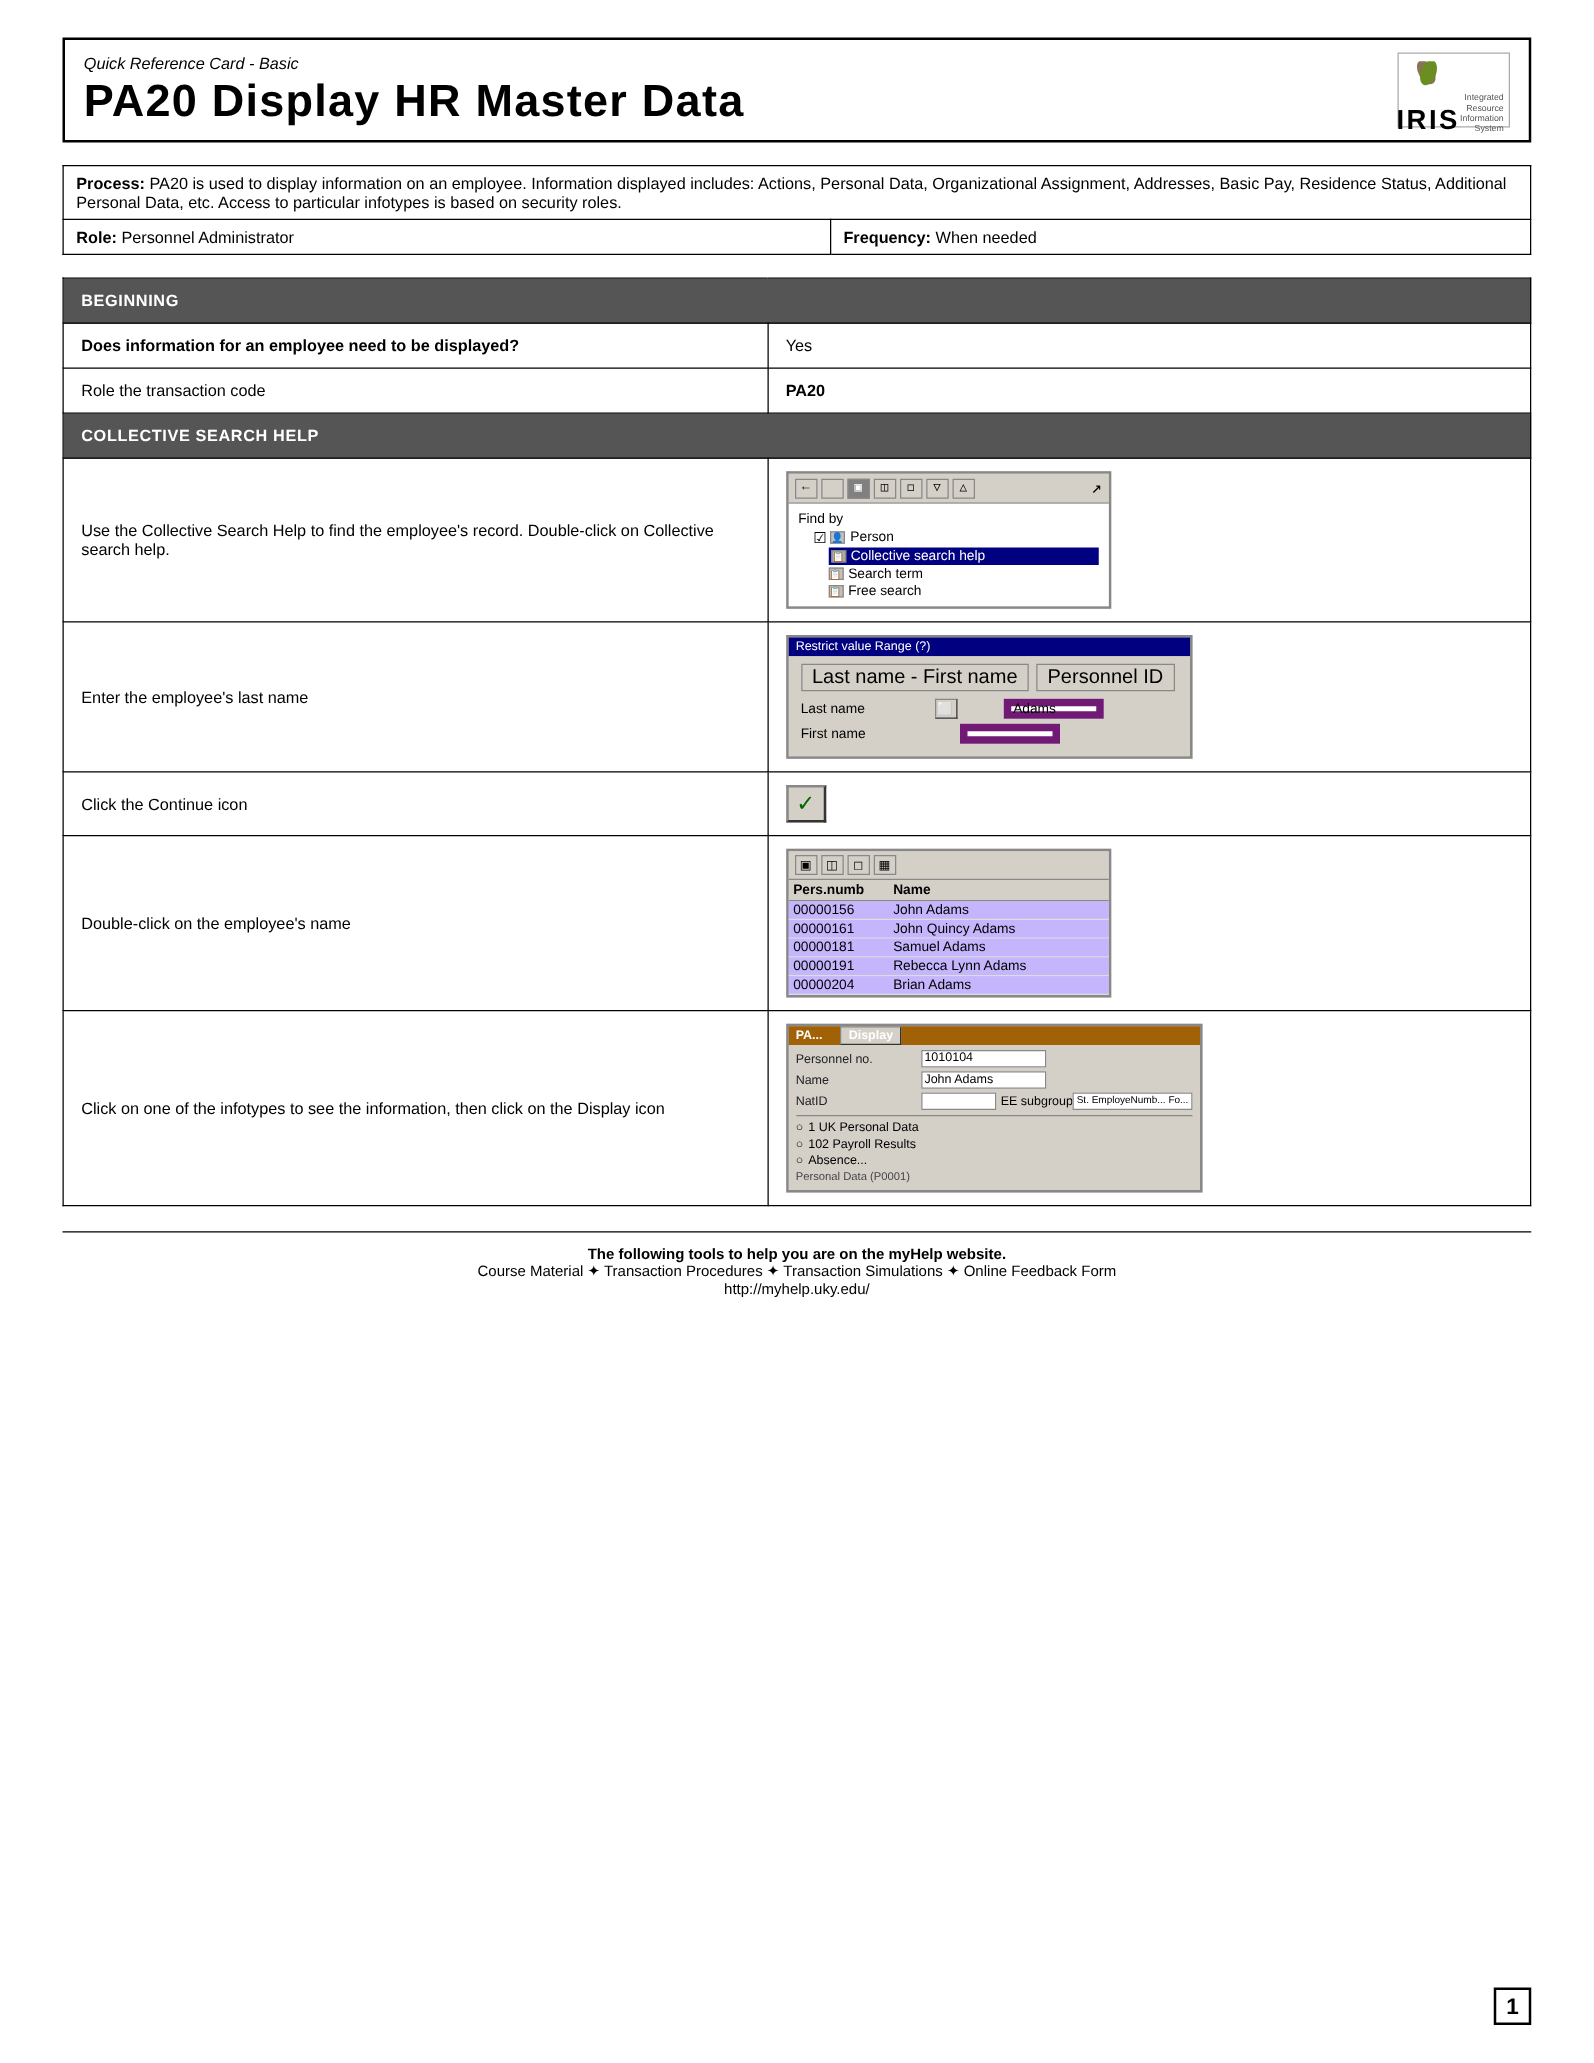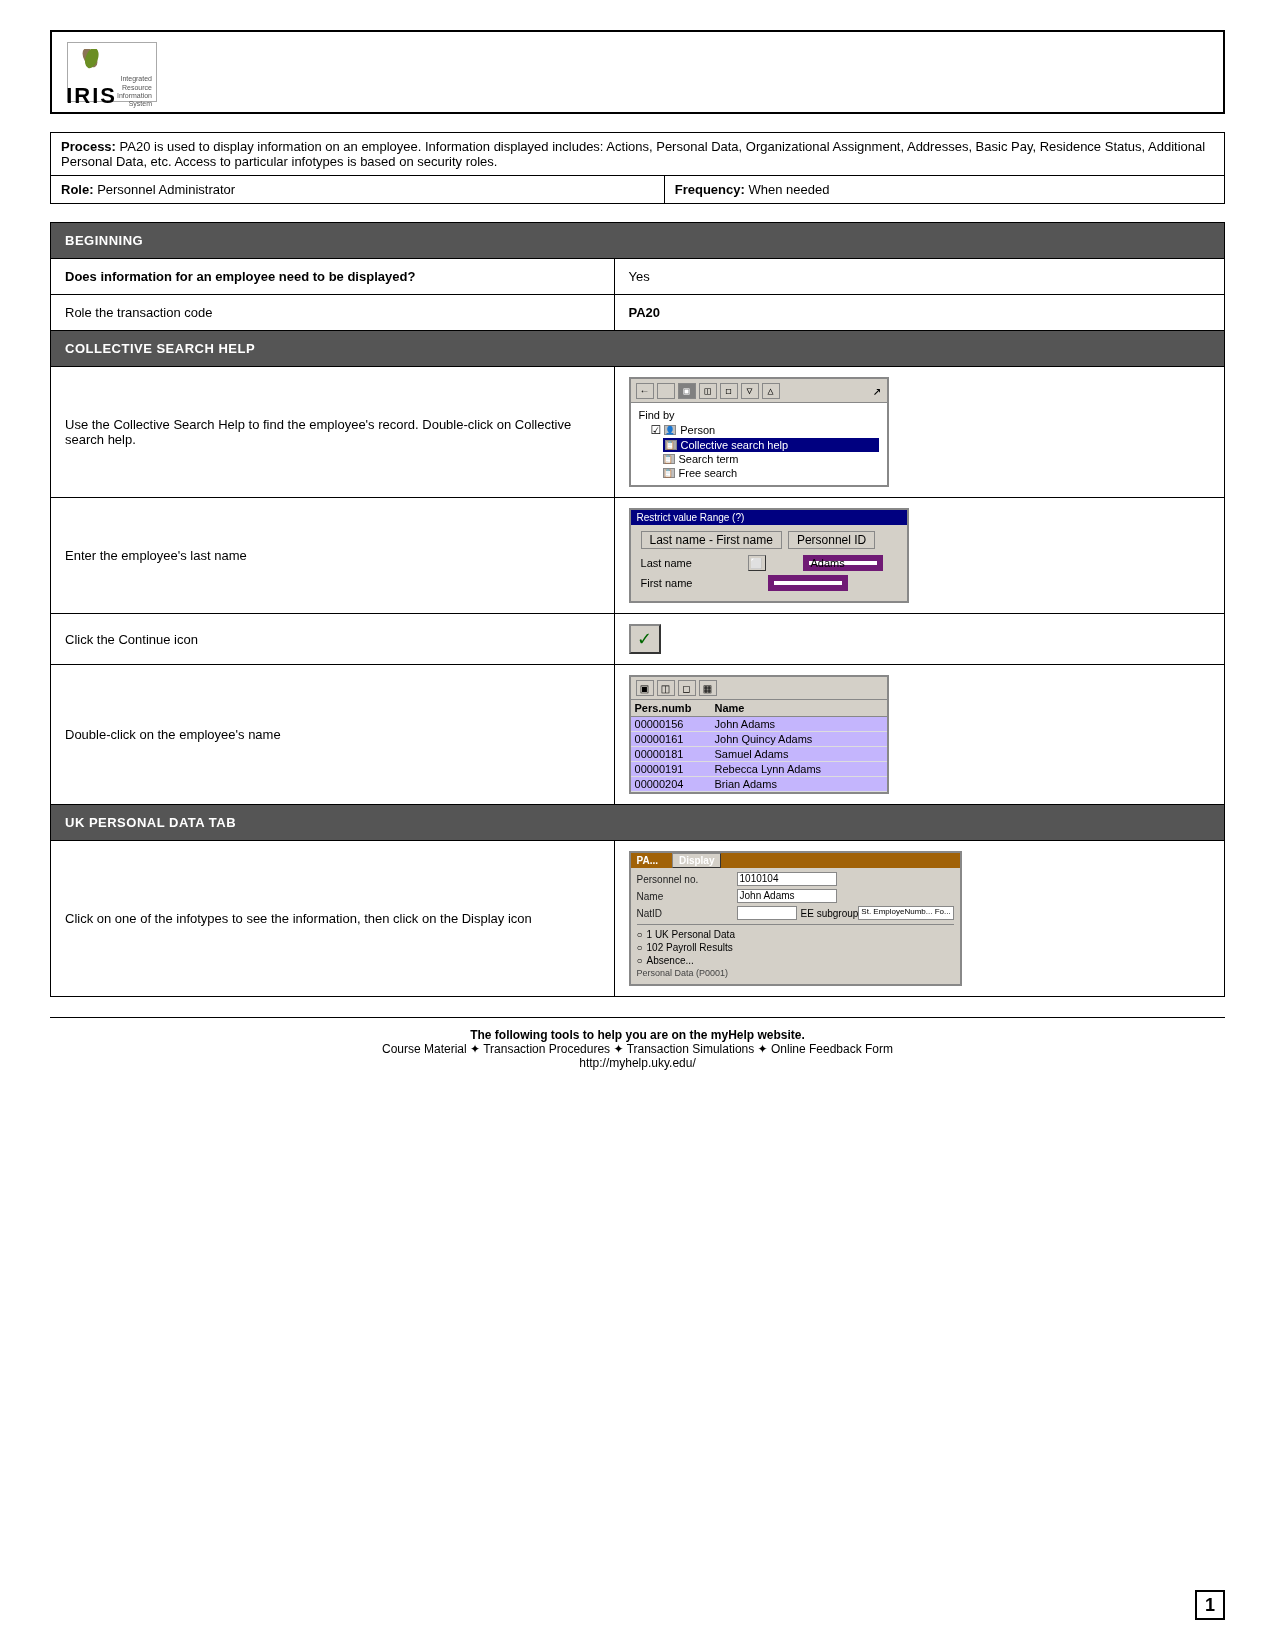--- a/index.html
+++ b/index.html
@@ -214,21 +214,21 @@
       align-items: center;
       justify-content: center;
       font-size: 10px;
       margin: 0 2px;
       cursor: pointer;
     }
     .dialog-tab {
       border: 1px solid #888;
       background: #d4d0c8;
       padding: 1px 8px;
-      font-size: 12px;
+      font-size: 16px;
       display: inline-block;
       margin-right: 2px;
     }
 
     
     .continue-icon {
       width: 32px;
       height: 30px;
       background: #d4d0c8;
       border: 2px outset #888;
@@ -355,20 +355,24 @@
 
     .bold { font-weight: bold; }
     .italic { font-style: italic; }
   </style>
 </head>
 <body>
 
 <div class="page">
 
   <div class="header">
+    <div class="header-left">
+      <div class="subtitle italic">Quick Reference Card - Basic</div>
+      <div class="title bold">PA20 Display HR Master Data</div>
+    </div>
     <div class="header-right">
       <div class="iris-logo">
 
         <svg class="iris-logo-icon" width="32" height="32" viewBox="0 0 32 32">
           <ellipse cx="16" cy="10" rx="7" ry="12" fill="#8B7355" transform="rotate(-30 16 10)"></ellipse>
           <ellipse cx="16" cy="10" rx="7" ry="12" fill="#6B8E23" transform="rotate(20 16 16)"></ellipse>
         </svg>
         <div style="display:flex;flex-direction:row;align-items:flex-end;margin-top:40px;">
           <span class="iris-logo-text">IRIS</span>
           <span style="font-size:7px;color:#555;text-align:right;line-height:1.2;">Integrated Resource<br>Information System</span>
@@ -542,23 +546,20 @@
             <div class="emp-col2">Rebecca Lynn Adams</div>
           </div>
           <div class="emp-row">
             <div class="emp-col1">00000204</div>
             <div class="emp-col2">Brian Adams</div>
           </div>
         </div>
       </td>
     </tr>
 
-    <tr>
-      <td colspan="2" class="section-header">UK PERSONAL DATA TAB</td>
-    </tr>
 
     <tr>
       <td>
         <span>Click on one of the infotypes to see the information, then click on the Display icon</span>
       </td>
       <td>
         
         <div class="hr-screen">
           <div class="hr-screen-title">
             <span>PA...</span>

